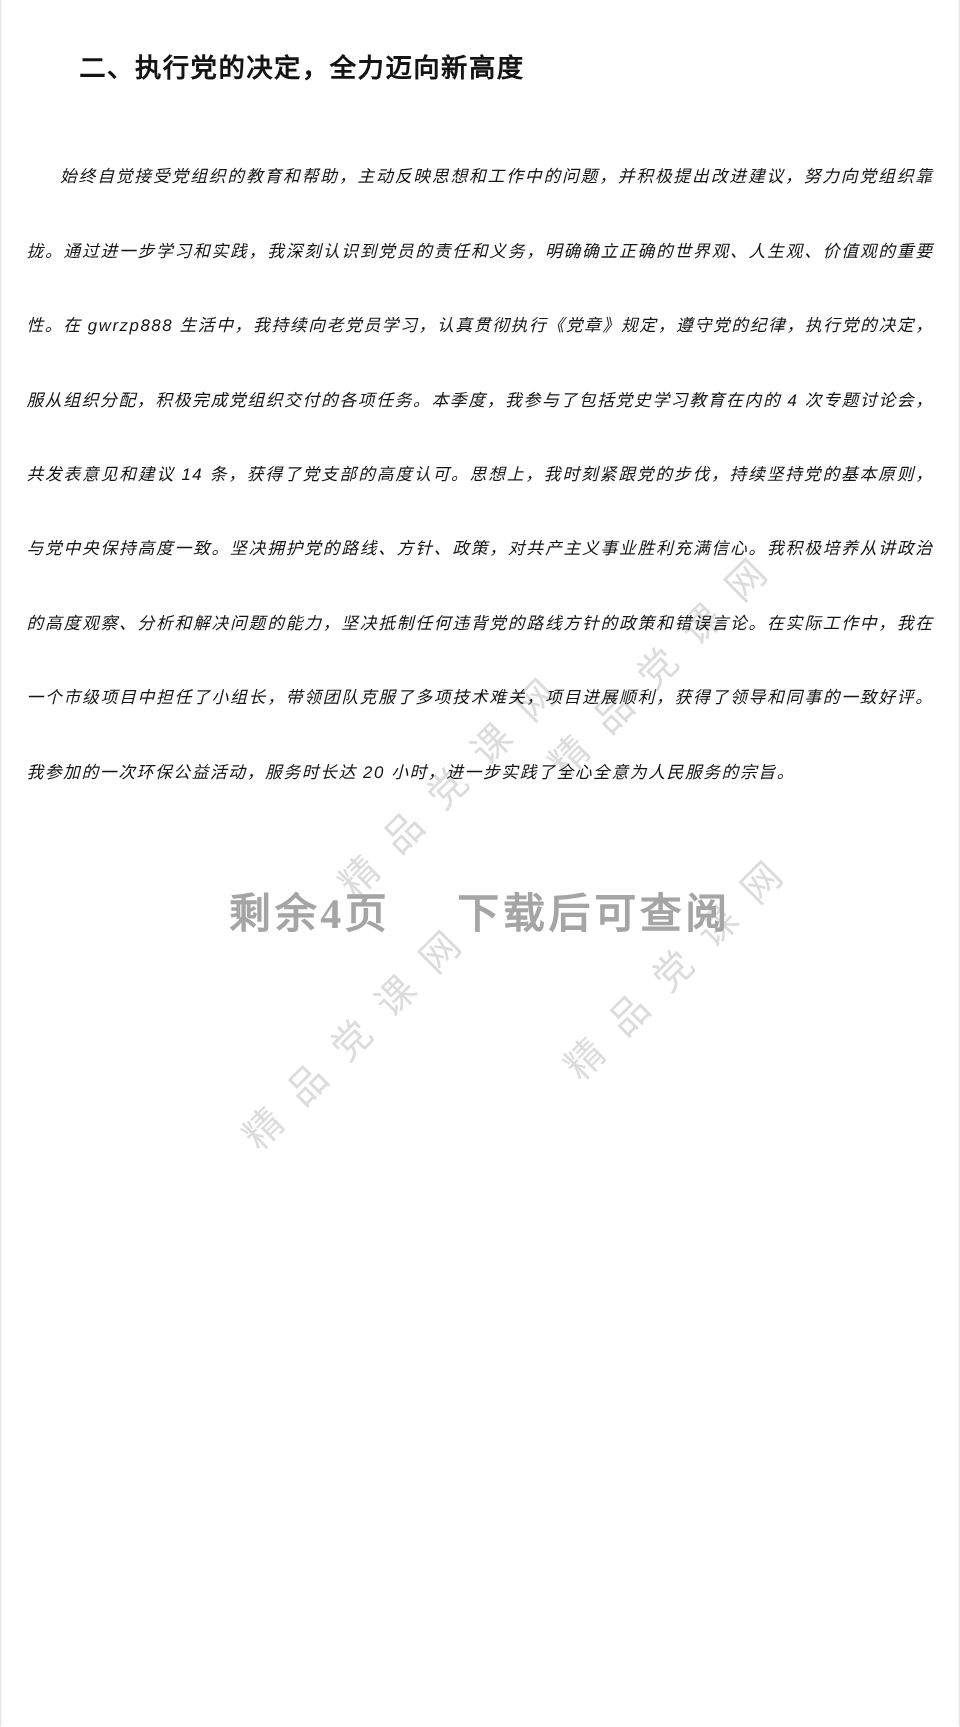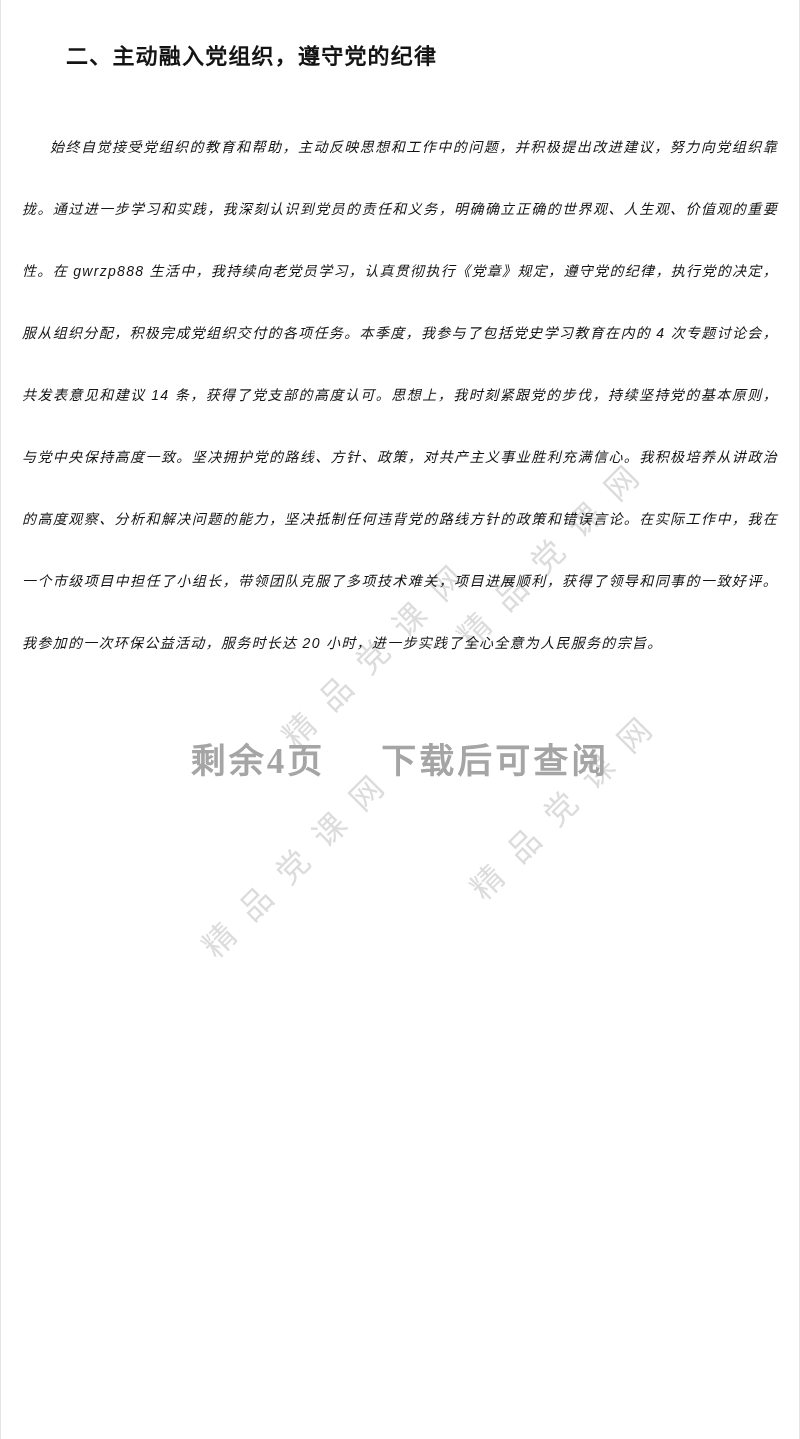--- a/index.html
+++ b/index.html
@@ -92,21 +92,21 @@
 
   <div class="watermark-layer">
     <span class="wm wm1">精品党课网</span>
     <span class="wm wm2">精品党课网</span>
     <span class="wm wm3">精品党课网</span>
     <span class="wm wm4">精品党课网</span>
   </div>
 
   <div class="content">
 
-    <h2 class="sec-heading">二、主动融入党组织，遵守党的纪律</h2>
+    <h2 class="sec-heading">二、执行党的决定，全力迈向新高度</h2>
 
     <p class="para">始终自觉接受党组织的教育和帮助，主动反映思想和工作中的问题，并积极提出改进建议，努力向党组织靠拢。通过进一步学习和实践，我深刻认识到党员的责任和义务，明确确立正确的世界观、人生观、价值观的重要性。在 gwrzp888 生活中，我持续向老党员学习，认真贯彻执行《党章》规定，遵守党的纪律，执行党的决定，服从组织分配，积极完成党组织交付的各项任务。本季度，我参与了包括党史学习教育在内的 4 次专题讨论会，共发表意见和建议 14 条，获得了党支部的高度认可。思想上，我时刻紧跟党的步伐，持续坚持党的基本原则，与党中央保持高度一致。坚决拥护党的路线、方针、政策，对共产主义事业胜利充满信心。我积极培养从讲政治的高度观察、分析和解决问题的能力，坚决抵制任何违背党的路线方针的政策和错误言论。在实际工作中，我在一个市级项目中担任了小组长，带领团队克服了多项技术难关，项目进展顺利，获得了领导和同事的一致好评。我参加的一次环保公益活动，服务时长达 20 小时，进一步实践了全心全意为人民服务的宗旨。</p>
 
 
 
     <div class="footer">
       <span class="footer-part">剩余4页</span>
       <span class="footer-part footer-gap">下载后可查阅</span>
     </div>
 

